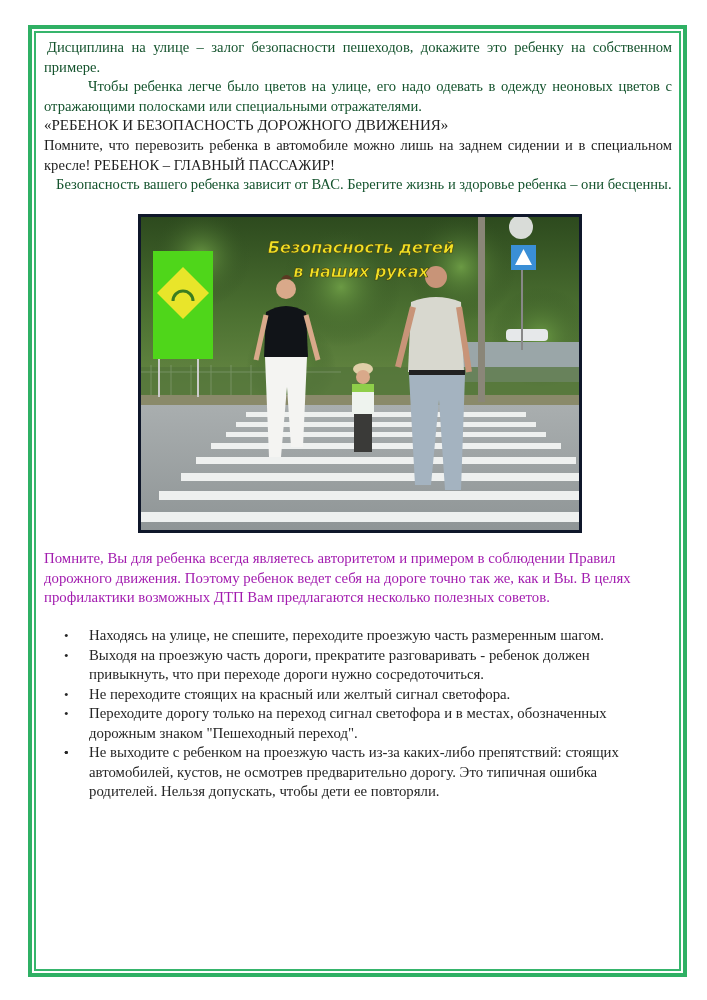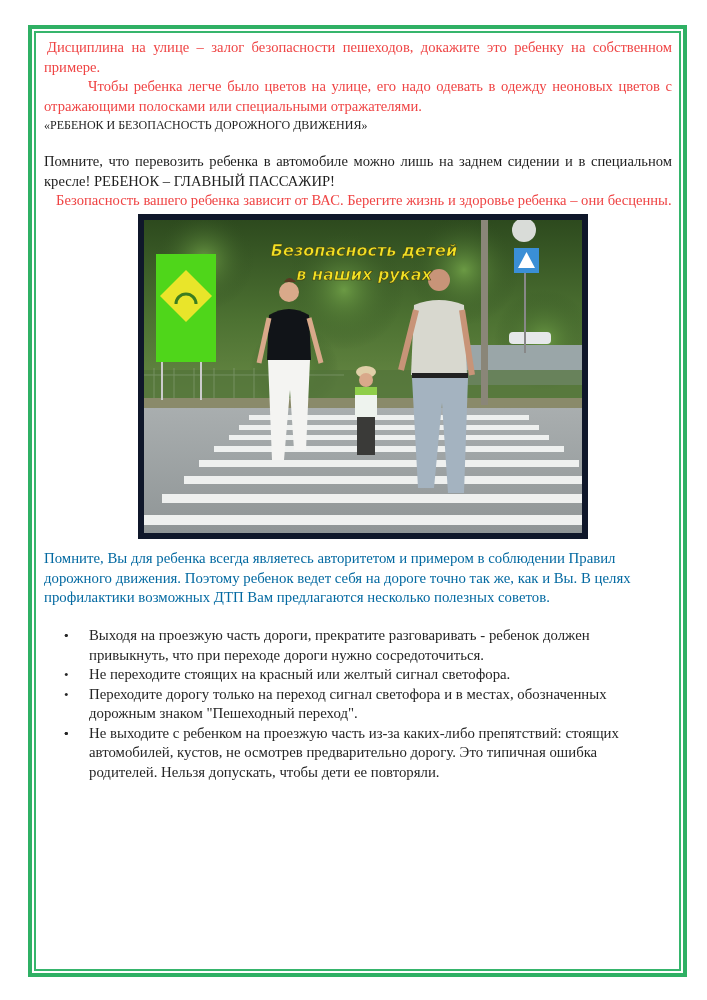--- a/index.html
+++ b/index.html
@@ -6,33 +6,33 @@
   body { width:707px; height:1000px; position:relative; overflow:hidden;
          font-family:"Liberation Serif","DejaVu Serif",serif; color:#222; }
 
   .frame-outer { position:absolute; left:28px; top:25px; width:651px; height:944px;
                  border:4px solid #2fb064; }
   .frame-inner { position:absolute; left:34px; top:31px; width:643px; height:936px;
                  border:2px solid #36b56c; }
 
   .content { position:absolute; left:44px; top:38px; width:628px; }
 
-  .top p { margin:0; font-size:14.6px; line-height:19.6px; text-align:justify; color:#ef4444; }
-  .top .heading { font-size:12px; text-align:left; color:#222; }
-  .top .bold-ish { color:#1e1e1e;margin-top:16px; }
+  .top p { margin:0; font-size:14.6px; line-height:19.6px; text-align:justify; color:#14532d; }
+  .top .heading { font-size:15px; text-align:left; color:#222; }
+  .top .bold-ish { color:#1e1e1e; }
   .indent { text-indent:44px; }
   .indent-small { text-indent:12px; }
   .indent-tiny { text-indent:3px; }
 
   .photo { position:absolute; left:138px; top:214px; width:438px; height:313px;
-           border:6px solid #0f172a; overflow:hidden; background:#3f5a2a; }
+           border:3px solid #0f172a; overflow:hidden; background:#3f5a2a; }
   .photo svg { display:block; }
 
   .bottom { position:absolute; left:44px; top:549px; width:630px; }
-  .bottom p { margin:0; font-size:14.8px; line-height:19.7px; color:#0369a1; }
+  .bottom p { margin:0; font-size:14.8px; line-height:19.7px; color:#a21caf; }
   .bottom ul { margin:18px 0 0 0; padding:0; list-style:none; }
   .bottom li { position:relative; padding-left:45px; font-size:14.8px; line-height:19.5px;
                color:#262626; margin-bottom:0; width:560px; }
   .bottom li .bullet { position:absolute; left:20px; top:0; font-size:13px; }
 </style>
 </head>
 <body>
 
 <div class="frame-outer"></div>
 <div class="frame-inner"></div>
@@ -140,21 +140,21 @@
     <g font-family="DejaVu Sans, sans-serif" font-weight="bold" font-style="italic" text-anchor="middle">
       <text x="220" y="36" font-size="16" fill="#f2e024" stroke="#3b3b10" stroke-width="0.6">Безопасность детей</text>
       <text x="220" y="60" font-size="16" fill="#f2e024" stroke="#3b3b10" stroke-width="0.6">в наших руках</text>
     </g>
   </svg>
 </div>
 
 <div class="bottom">
   <p>Помните, Вы для ребенка всегда являетесь авторитетом и примером в соблюдении Правил дорожного движения. Поэтому ребенок ведет себя на дороге точно так же, как и Вы. В целях профилактики возможных ДТП Вам предлагаются несколько полезных советов.</p>
   <ul>
-    <li><span class="bullet">•</span></li>
+    <li><span class="bullet">•</span><span>Находясь на улице, не спешите, переходите проезжую часть размеренным шагом.</span></li>
     <li><span class="bullet">•</span><span>Выходя на проезжую часть дороги, прекратите разговаривать - ребенок должен привыкнуть, что при переходе дороги нужно сосредоточиться.</span></li>
     <li><span class="bullet">•</span><span>Не переходите стоящих на красный или желтый сигнал светофора.</span></li>
     <li><span class="bullet">•</span><span>Переходите дорогу только на переход сигнал светофора и в местах, обозначенных дорожным знаком "Пешеходный переход".</span></li>
     <li><span class="bullet">•</span></li>
     <li><span class="bullet">•</span></li>
     <li><span class="bullet">•</span><span>Не выходите с ребенком на проезжую часть из-за каких-либо препятствий: стоящих автомобилей, кустов, не осмотрев предварительно дорогу. Это типичная ошибка родителей. Нельзя допускать, чтобы дети ее повторяли.</span></li>
   </ul>
 </div>
 
 </body></html>

